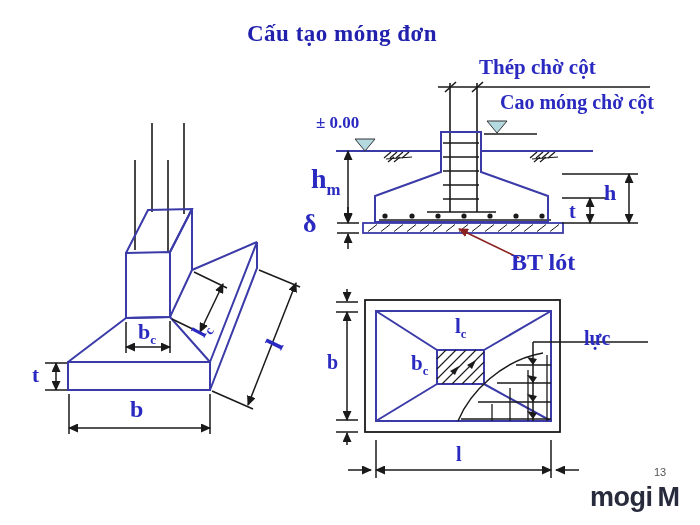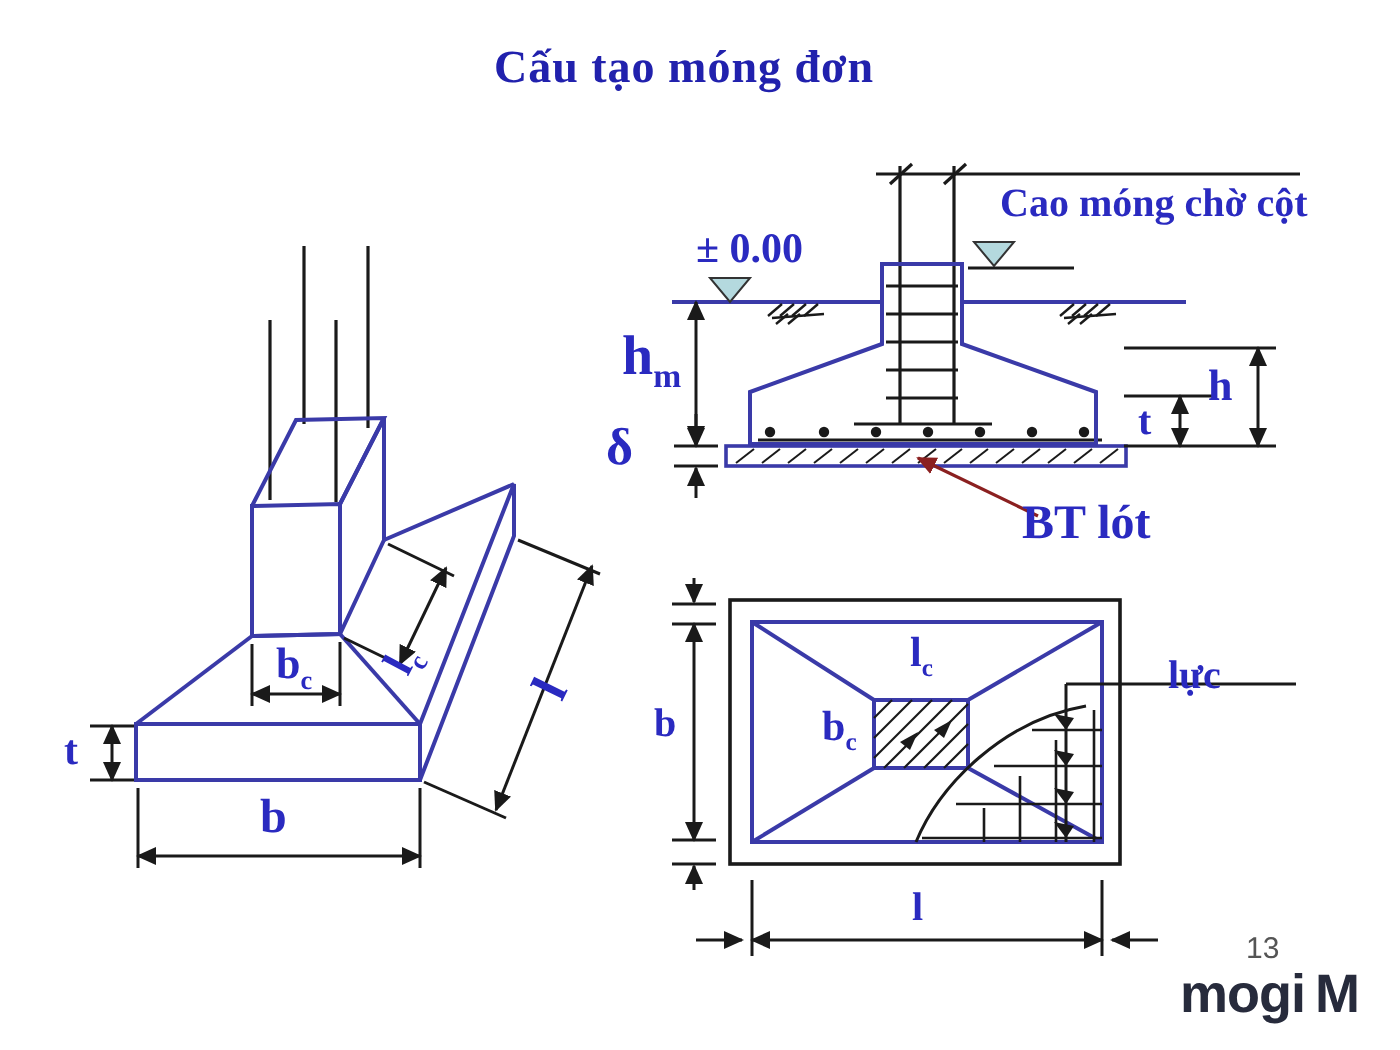--- a/index.html
+++ b/index.html
@@ -10,21 +10,21 @@
   svg{position:absolute;left:0;top:0;}
   .lbl{
     position:absolute;font-family:"Liberation Serif",serif;font-weight:bold;
     color:#2a2ac0;font-size:20px;line-height:1;white-space:nowrap;
   }
   .lbl sub{font-size:0.6em;line-height:0;}
   #title{font-size:23px;color:#2121ad;letter-spacing:0.5px;}
   .rot62{transform:rotate(-62deg);transform-origin:left top;}
   .rot64{transform:rotate(-64deg);transform-origin:left top;}
   #pageno{font-family:"Liberation Sans",sans-serif;font-weight:normal;
-    font-size:15px;color:#555;}
+    font-size:11px;color:#555;margin-left:31px;}
   #wmark{font-family:"Liberation Sans",sans-serif;font-weight:bold;
     font-size:27px;color:#272b3c;letter-spacing:-0.5px;text-align:right;}
   #wmark .m2{margin-left:5px;}
 </style>
 </head>
 <body>
 
 <div id="stage">
 
   <svg width="700" height="525" viewBox="0 0 700 525">
@@ -245,22 +245,23 @@
         <line x1="551" y1="440" x2="551" y2="478"></line>
         <line x1="376" y1="470" x2="551" y2="470" marker-start="url(#ab)" marker-end="url(#ab)"></line>
         <line x1="348" y1="470" x2="371" y2="470" marker-end="url(#ab)"></line>
         <line x1="579" y1="470" x2="556" y2="470" marker-end="url(#ab)"></line>
       </g>
     </g>
   </svg>
 
   <div class="lbl" id="title" style="left:247px;top:22px">Cấu tạo móng đơn</div>
 
+  <div class="lbl" style="left:479px;top:57px;font-size:21px">Thép chờ cột</div>
   <div class="lbl" style="left:500px;top:92px">Cao móng chờ cột</div>
-  <div class="lbl" style="left:348px;top:114px;font-size:21px">± 0.00</div>
+  <div class="lbl" style="left:316px;top:114px;font-size:17px">± 0.00</div>
   <div class="lbl" style="left:311px;top:165px;font-size:28px">
     <span>h</span><sub>m</sub>
   </div>
   <div class="lbl" style="left:303px;top:211px;font-size:26px">δ</div>
   <div class="lbl" style="left:569px;top:201px">t</div>
   <div class="lbl" style="left:604px;top:182px;font-size:22px">h</div>
   <div class="lbl" style="left:511px;top:250px;font-size:24px">BT lót</div>
 
   <div class="lbl" style="left:455px;top:316px;font-size:21px">
     <span>l</span><sub>c</sub>

